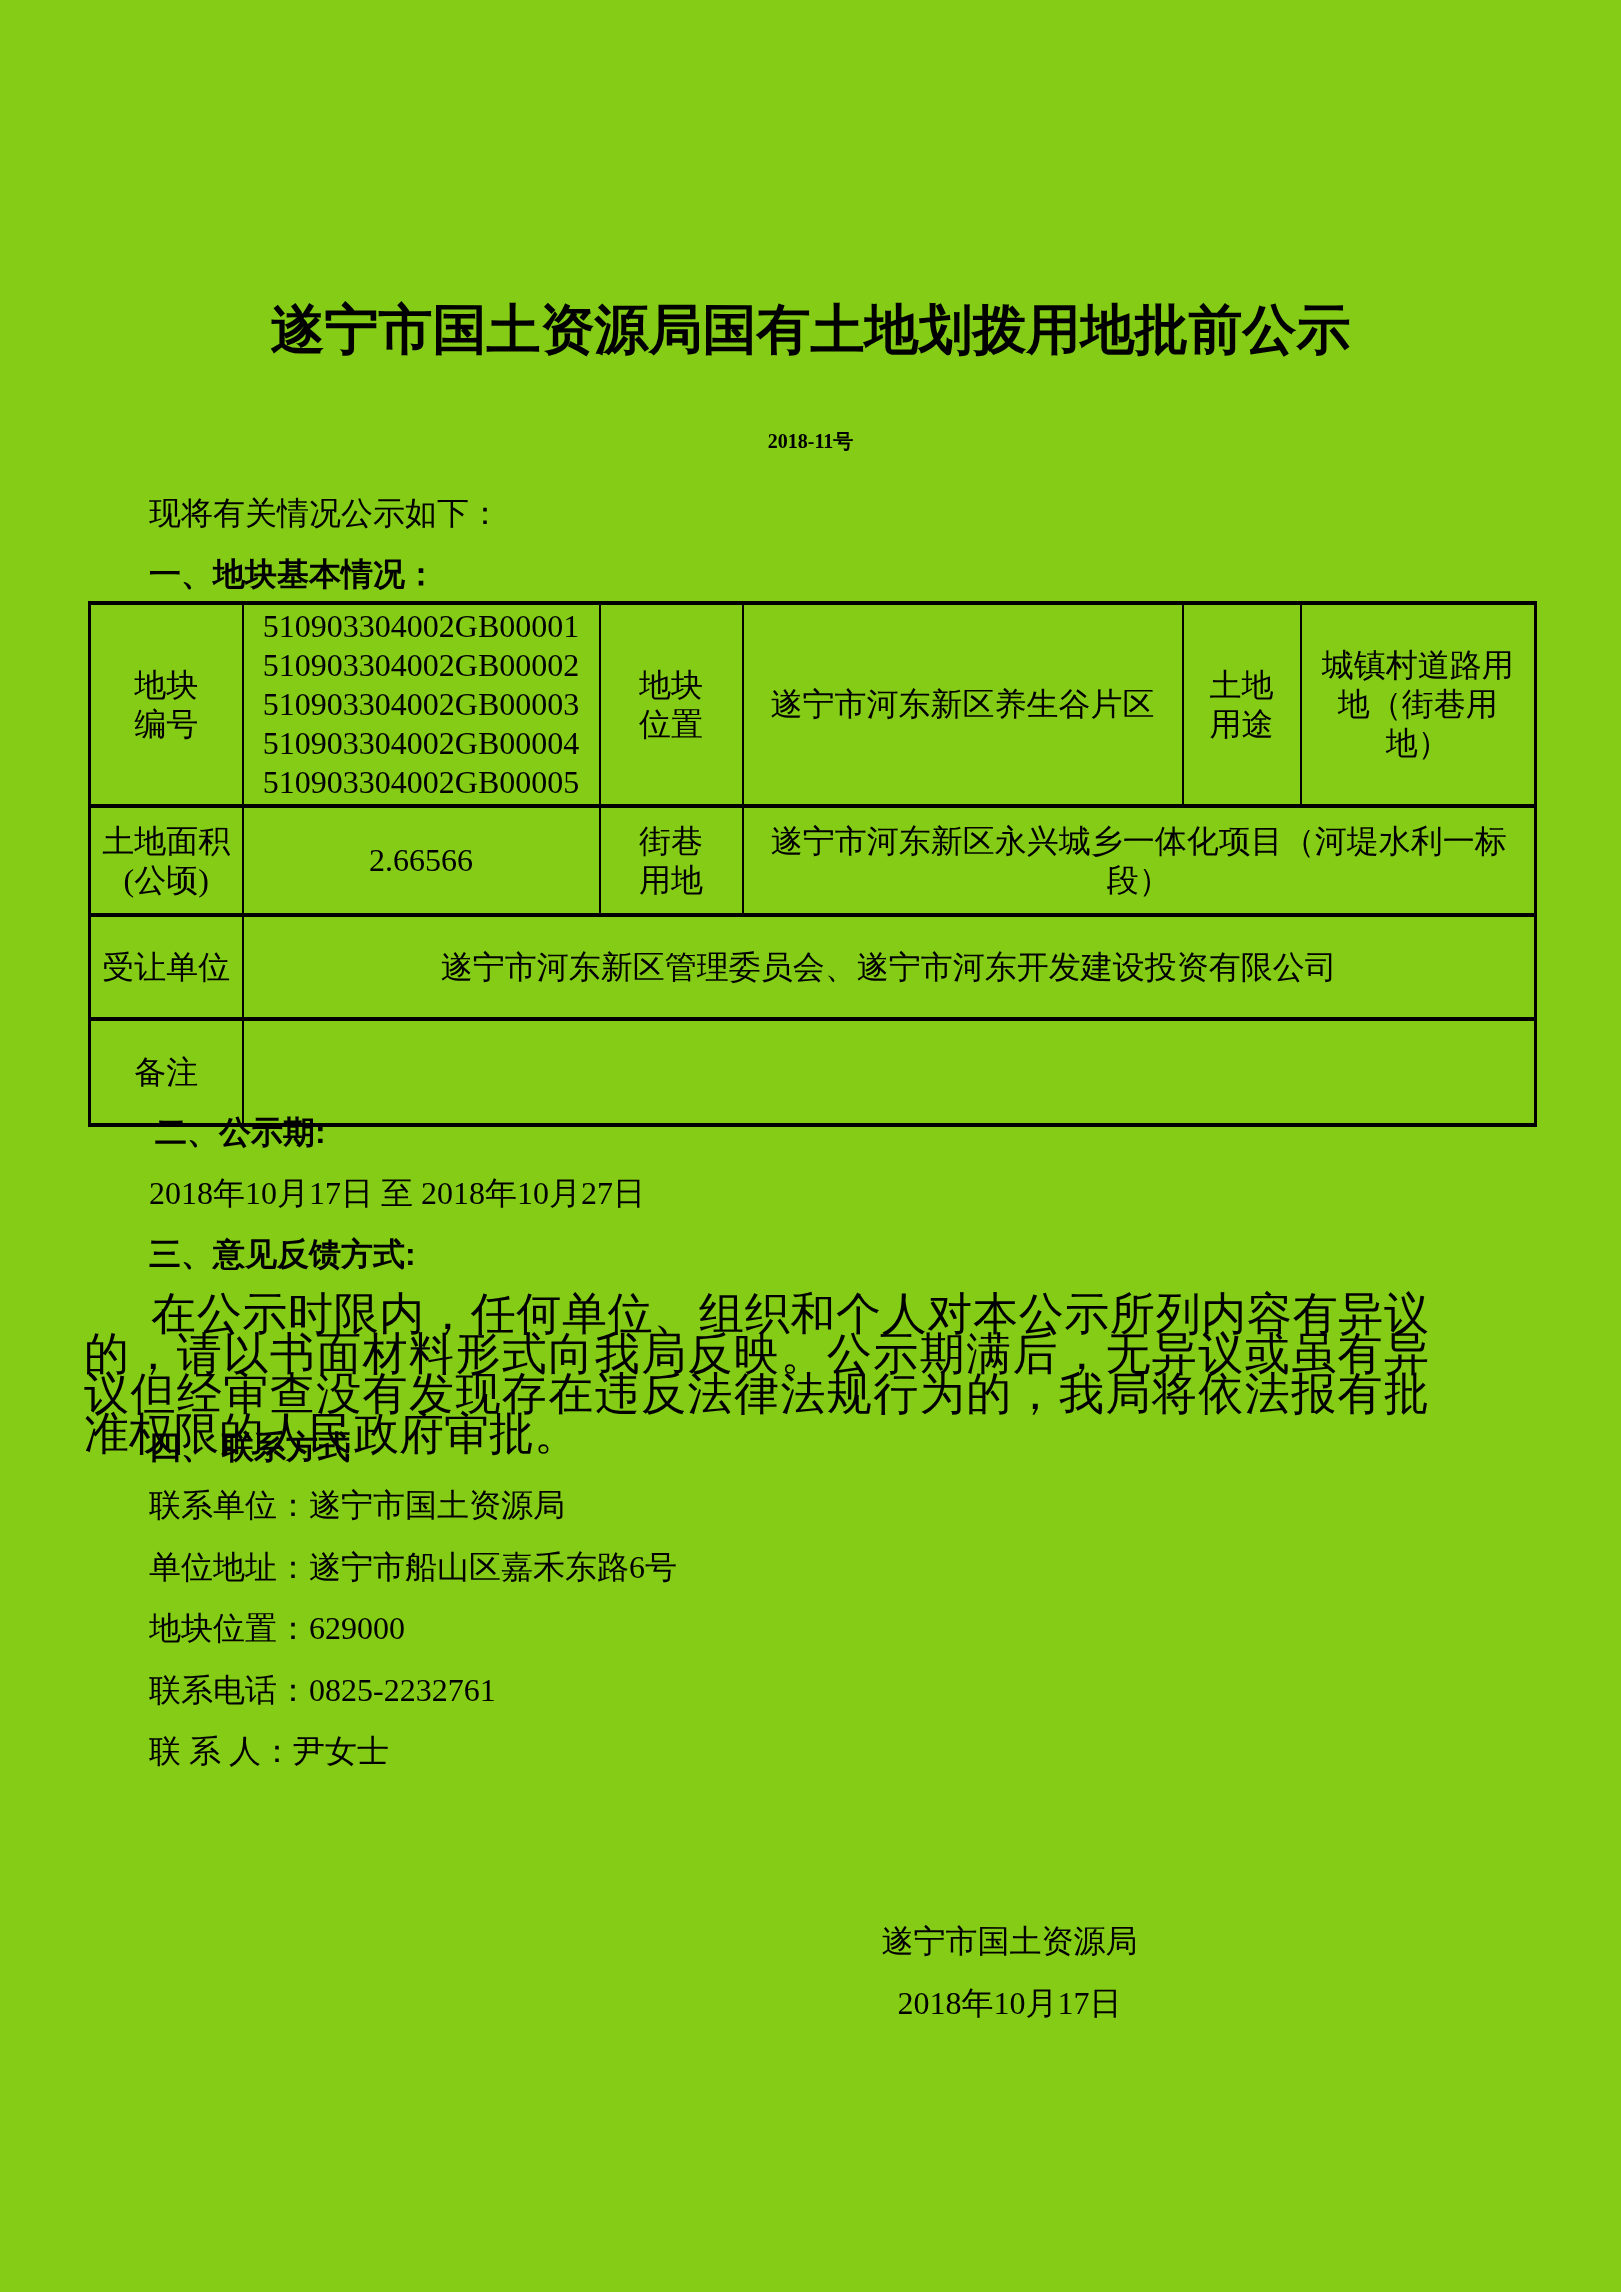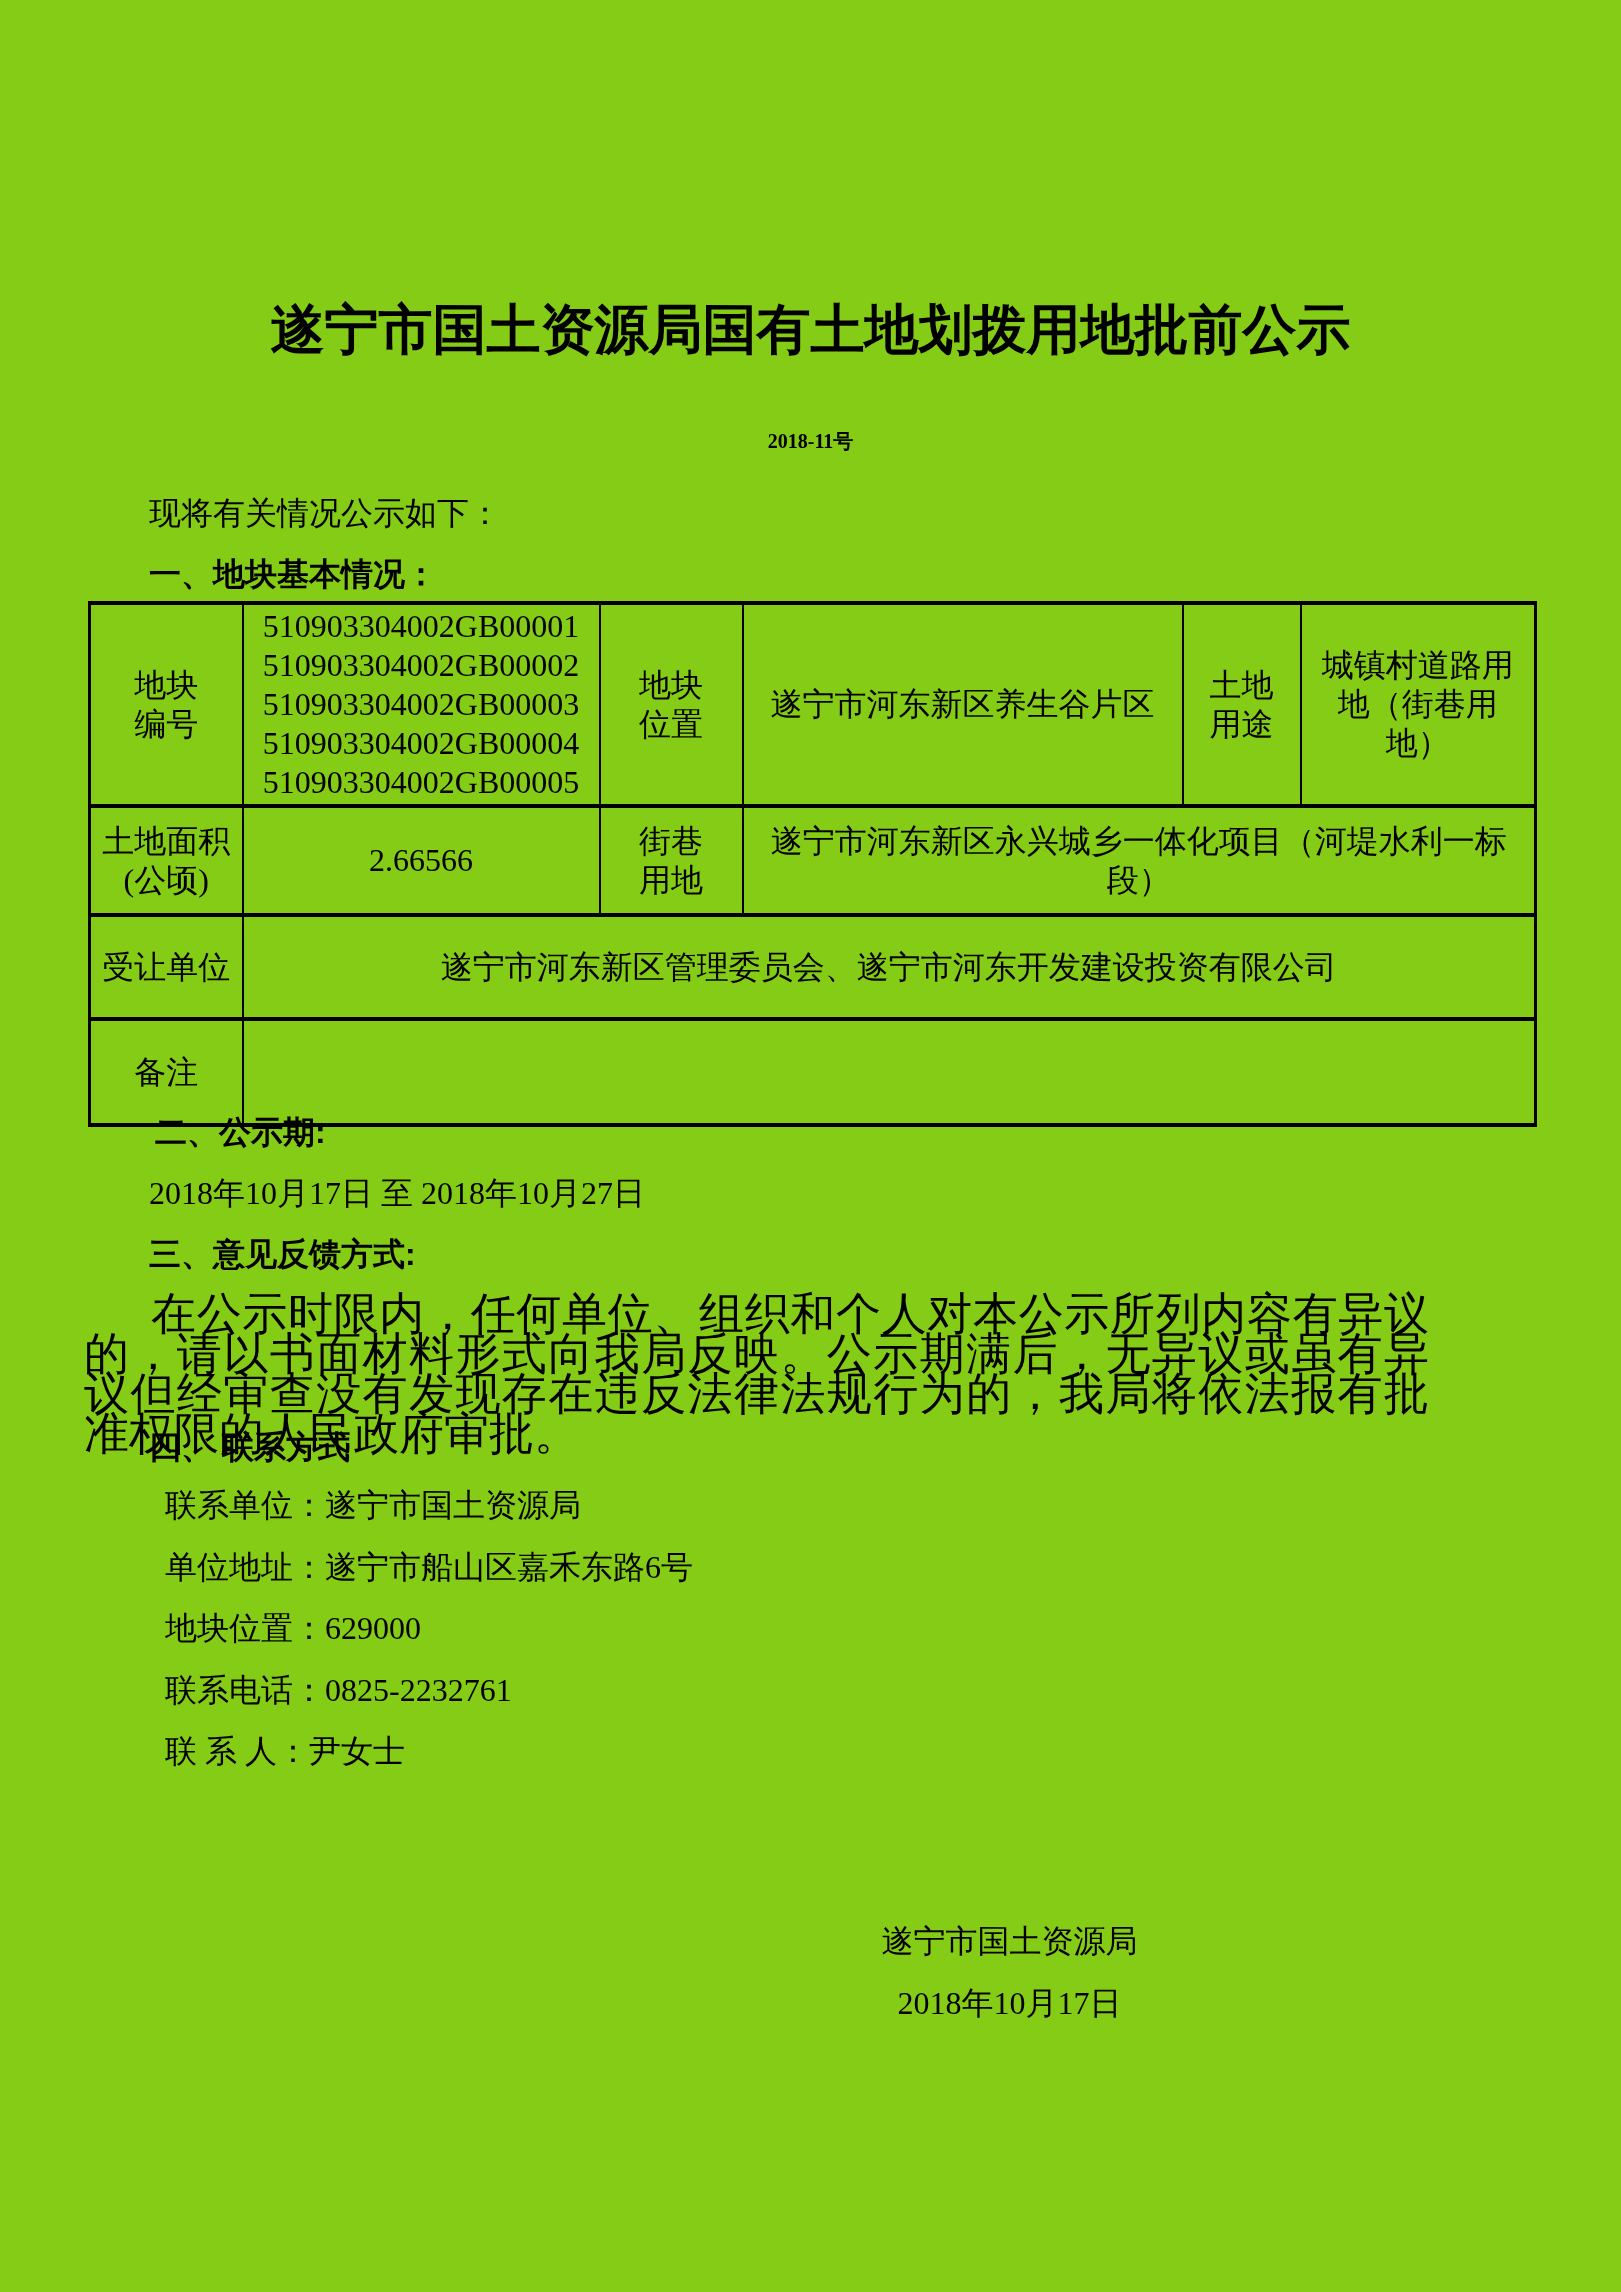--- a/index.html
+++ b/index.html
@@ -78,21 +78,20 @@
     width:1345px;
     font-size:45px;line-height:40px;
     text-align:justify;
     text-indent:67px;
   }
   .contact-list{left:149px;top:1488px;}
   .contact-line{
     font-size:32px;line-height:35px;
     margin-bottom:26.5px;
     white-space:pre;
-    margin-left:16px;
   }
   .signature{
     left:676px;top:1924px;width:667px;
     text-align:center;
     font-size:32px;line-height:35px;
   }
   .signature .sig-date{margin-top:27.4px;}
 </style>
 </head>
 <body>

